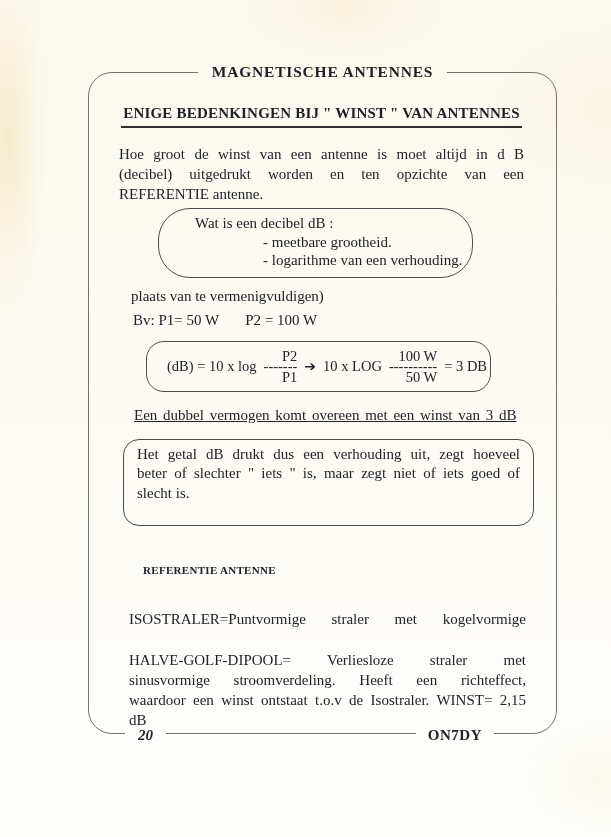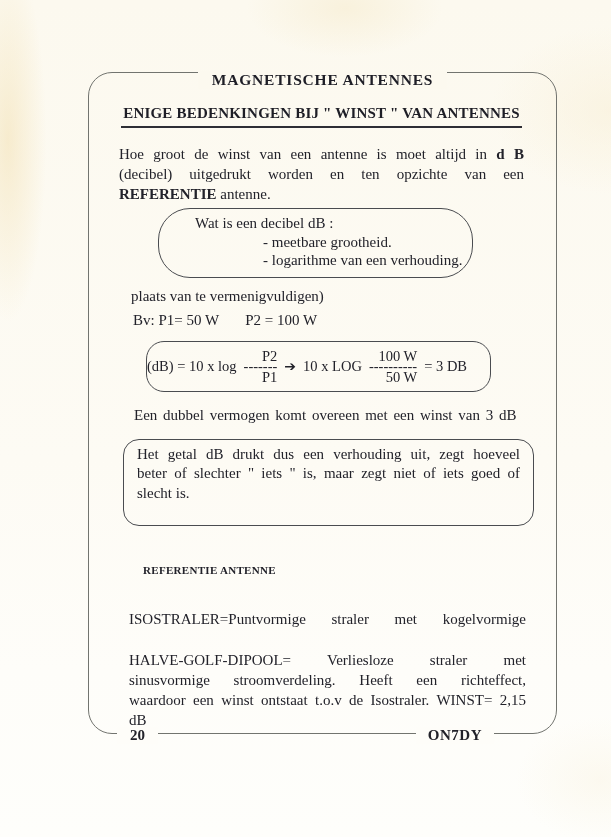--- a/index.html
+++ b/index.html
@@ -15,64 +15,64 @@
       radial-gradient(ellipse 140px 70px at 345px 8px, rgba(246,235,205,.55), rgba(246,235,205,0) 70%),
       radial-gradient(ellipse 170px 120px at 610px 110px, rgba(248,238,212,.5), rgba(248,238,212,0) 70%),
       radial-gradient(ellipse 120px 90px at 600px 780px, rgba(248,240,218,.35), rgba(248,240,218,0) 70%),
       linear-gradient(180deg,#fcf9ef 0%,#fdfbf4 55%,#fefdf9 80%,#fefefb 100%);
   }
   .doc-box{
     position:absolute;left:88px;top:72px;width:467px;height:660px;
     border:1.5px solid #72746f;border-radius:24px;
   }
   .doc-title{
-    position:absolute;top:8px;left:0;right:0;text-align:center;
+    position:absolute;top:0;left:0;right:0;text-align:center;
     transform:translateY(-54%);
   }
   .doc-title span{
     display:inline-block;background:#fcf9ef;padding:0 14px;
     font-weight:bold;font-size:15.5px;letter-spacing:0.8px;color:#1e1e26;
   }
   .content{padding:0 32px 0 30px;font-size:15px;line-height:20px;}
-  .b{font-weight:bold;}
+  .b{font-weight:normal;}
   .jline{text-align:justify;text-align-last:justify;}
   .heading-wrap{margin-top:30px;text-align:center;}
   .heading{
     display:inline-block;font-weight:bold;font-size:15px;letter-spacing:0.2px;
     border-bottom:2.5px solid #2e2e35;padding:0 2px 3px;color:#1e1e26;
   }
   .intro{margin-top:16px;}
   .round-box{border:1.3px solid #4a4c50;}
   .wat-box{
     margin:4px 0 0 39px;width:315px;box-sizing:border-box;
     border-radius:32px;padding:5px 6px 7px 36px;line-height:18.5px;
   }
   .wat-box .indent{margin-left:68px;}
   .door{margin:9px 0 0 12px;width:393px;line-height:18px;}
   .bv{margin:5px 0 0 14px;}
   .bv .gap{margin-left:26px;}
   .formula-box{
     margin:11px 0 0 27px;width:345px;box-sizing:border-box;
-    border-radius:18px;padding:7px 4px 7px 0;
+    border-radius:18px;padding:7px 4px 7px 20px;
     display:flex;align-items:center;gap:7px;font-size:14.5px;white-space:nowrap;
   }
   .frac{display:inline-flex;flex-direction:column;align-items:flex-end;line-height:14px;}
   .frac .bar{line-height:7px;}
   .arrow{font-family:"DejaVu Sans",sans-serif;font-size:14px;}
-  .dubbel{margin:13px 0 0 15px;word-spacing:2px;}
+  .dubbel{margin:13px 0 0 15px;word-spacing:2px;text-decoration:underline;}
   .quote-box{
     margin:14px 14px 0 4px;width:411px;box-sizing:border-box;
     border-radius:16px;padding:5px 13px 22px;line-height:19.5px;
   }
   .ref-heading{margin:34px 0 0 24px;font-weight:bold;font-size:11px;letter-spacing:0.3px;}
   .iso{margin:29px 0 0 10px;width:397px;}
   .halve{margin:21px 0 0 10px;width:397px;}
   .page-num{
-    position:absolute;bottom:-11px;left:28px;padding:0 13px;
-    background:#fefdf9;font-weight:bold;font-size:15px;
+    position:absolute;bottom:-11px;left:36px;padding:0 13px;
+    background:#fefdf9;font-weight:bold;font-size:15px;font-style:italic;
   }
   .callsign{
     position:absolute;bottom:-11px;right:62px;padding:0 12px;
     background:#fefdf9;font-weight:bold;font-size:15px;letter-spacing:0.5px;
   }
 </style>
 </head>
 <body>
 
 <div class="page">

